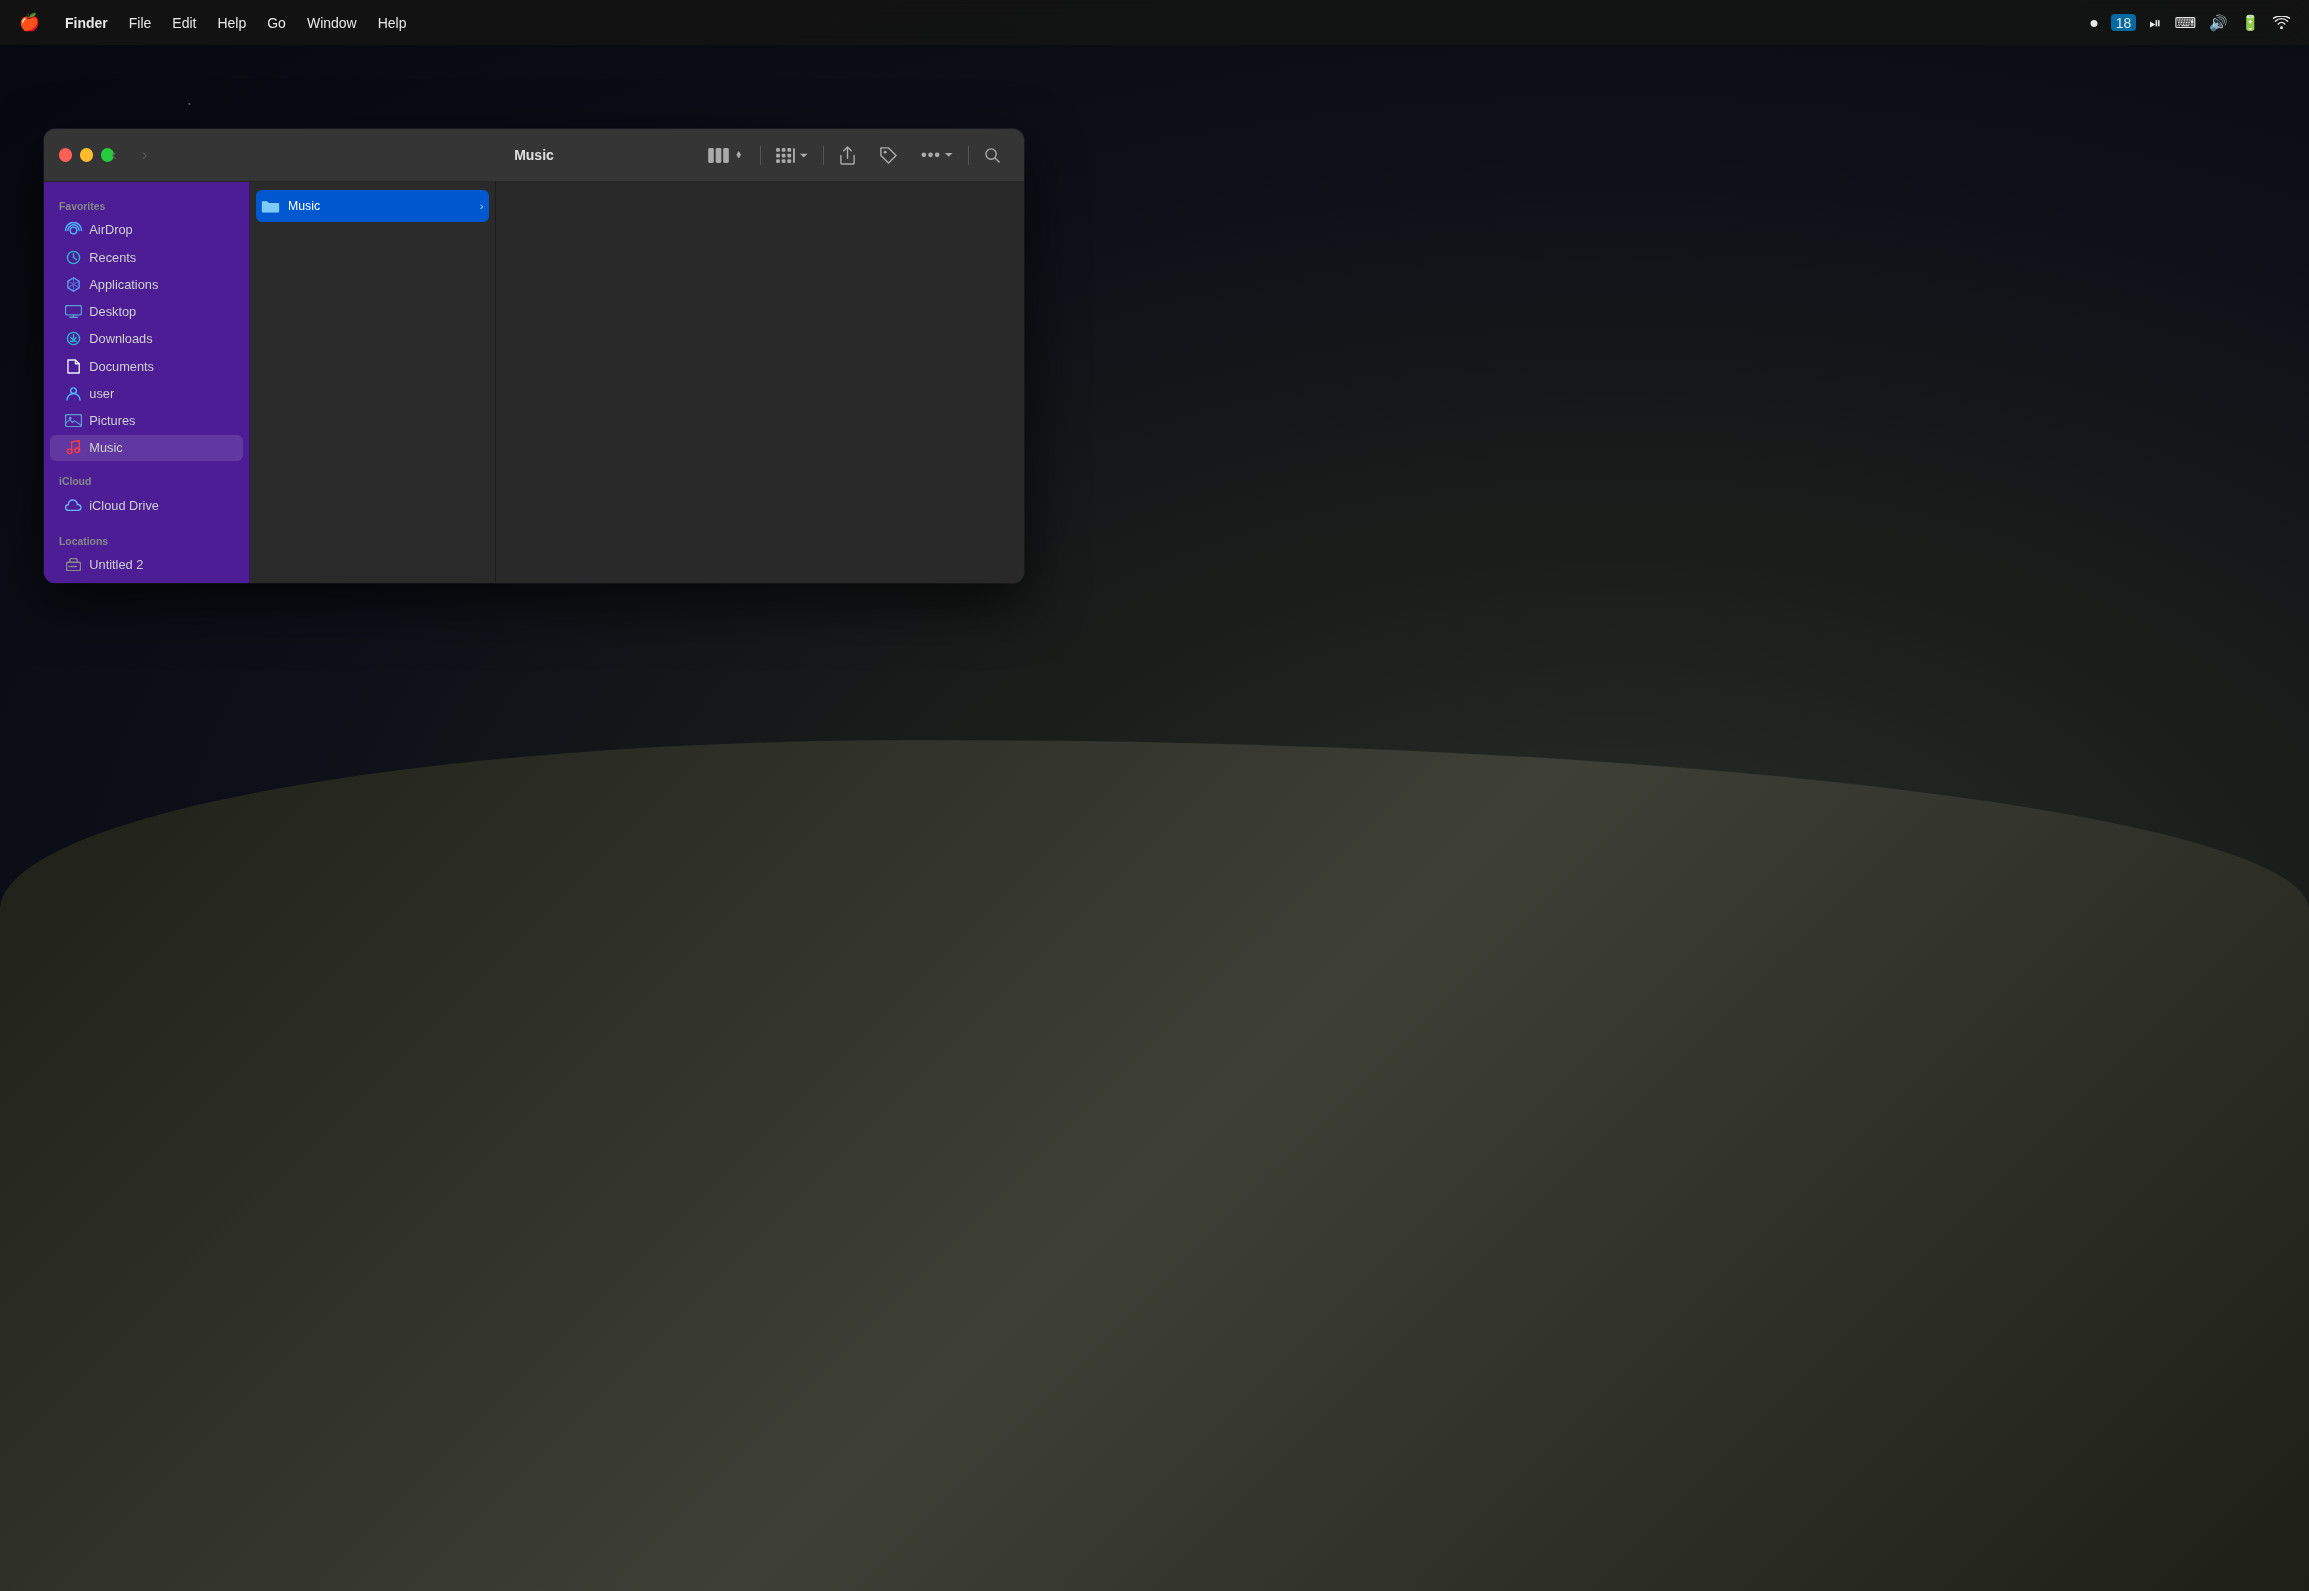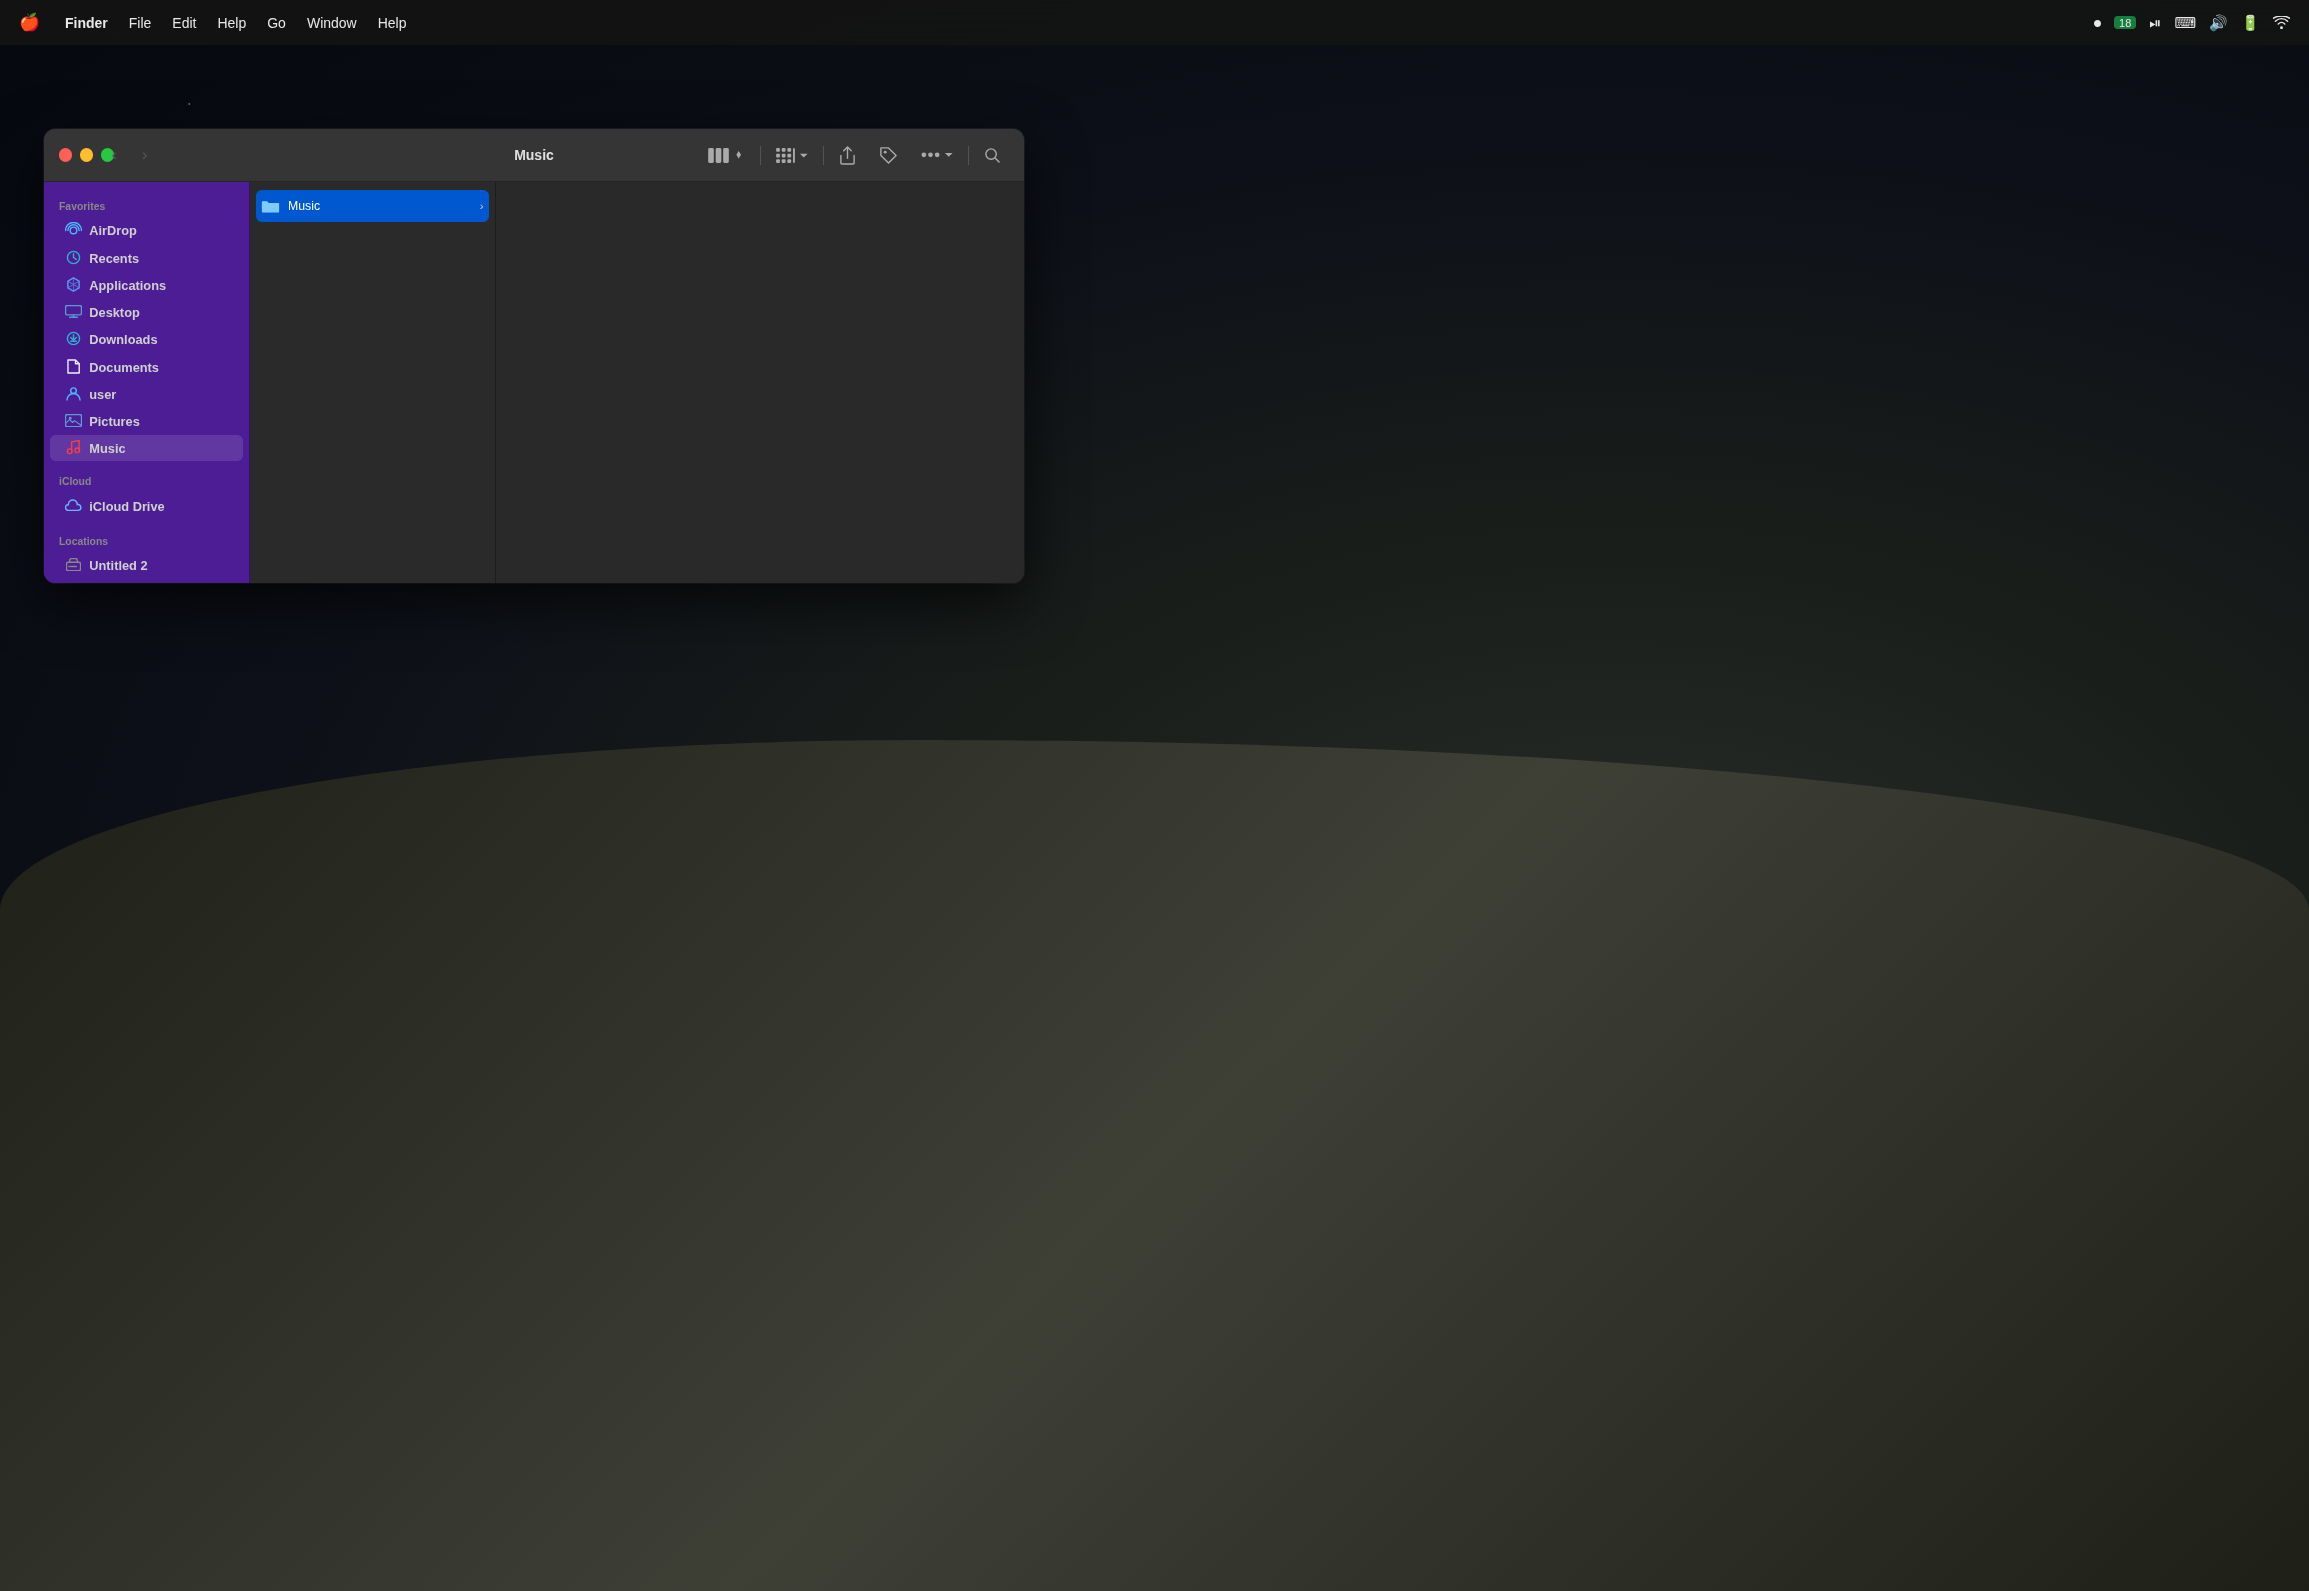--- a/index.html
+++ b/index.html
@@ -225,27 +225,26 @@
       font-size: 10.4px;
       font-weight: 600;
       color: #888;
       padding: 7.6px 15px 3.8px 15px;
       text-transform: none;
       letter-spacing: 0;
     }
 
     .sidebar-item {
       display: flex;
-      align-items: flex-end;
+      align-items: center;
       padding: 4.7px 9.5px 4.7px 15px;
       cursor: pointer;
       border-radius: 5.7px;
       margin: 0.9px 5.7px;
       gap: 7.6px;
-      font-weight: bold;
     }
 
     .sidebar-item.active {
       background: rgba(255,255,255,0.12);
     }
 
     .sidebar-icon {
       width: 17px;
       height: 17px;
       display: flex;
@@ -371,21 +370,21 @@
     <span class="menubar-item bold">Finder</span>
     <span class="menubar-item">File</span>
     <span class="menubar-item">Edit</span>
     <span class="menubar-item">Help</span>
     <span class="menubar-item">Go</span>
     <span class="menubar-item">Window</span>
     <span class="menubar-item">Help</span>
   </div>
   <div class="menubar-right">
     <span class="menubar-icon">⏺</span>
-    <span class="menubar-icon" style="font-size:11px; background:#15803d; border-radius:3.8px; padding:0.9px 4.7px;">18</span>
+    <span class="menubar-icon" style="font-size:14px; background:#0369a1; border-radius:3.8px; padding:0.9px 4.7px;">18</span>
     <span class="menubar-icon">⏯</span>
     <span class="menubar-icon">⌨</span>
     <span class="menubar-icon">🔊</span>
     <span class="menubar-icon">🔋</span>
     <span class="menubar-icon">
       <svg width="17" height="13.2" viewBox="0 0 18 14" fill="none" xmlns="http://www.w3.org/2000/svg">
         <path d="M9 11a1.5 1.5 0 110 3 1.5 1.5 0 010-3z" fill="#e8e8e8"></path>
         <path d="M5.5 8.5C6.6 7.4 7.7 6.8 9 6.8s2.4.6 3.5 1.7" stroke="#e8e8e8" stroke-width="1.5" fill="none" stroke-linecap="round"></path>
         <path d="M2.5 5.5C4.2 3.8 6.5 2.8 9 2.8s4.8 1 6.5 2.7" stroke="#e8e8e8" stroke-width="1.5" fill="none" stroke-linecap="round"></path>
         <path d="M0 2.5C2.4 0.9 5.6 0 9 0s6.6.9 9 2.5" stroke="#e8e8e8" stroke-width="1.5" fill="none" stroke-linecap="round"></path>

